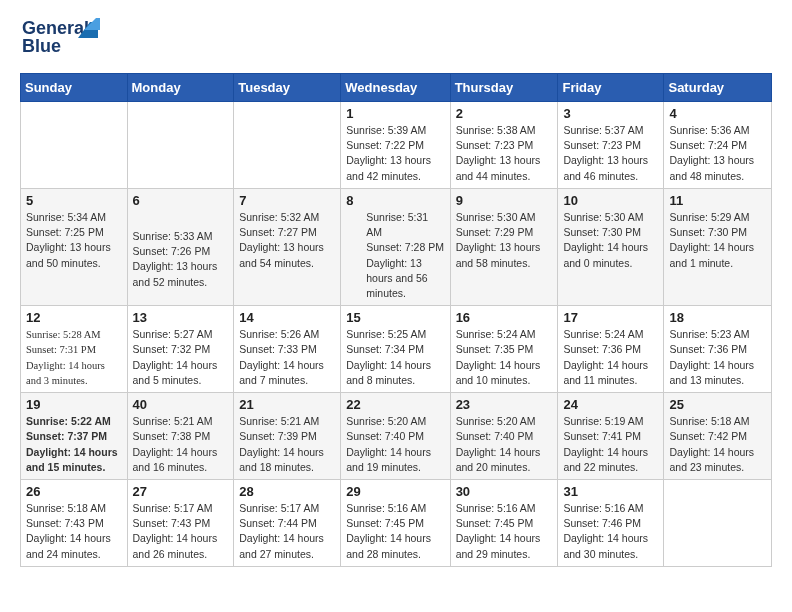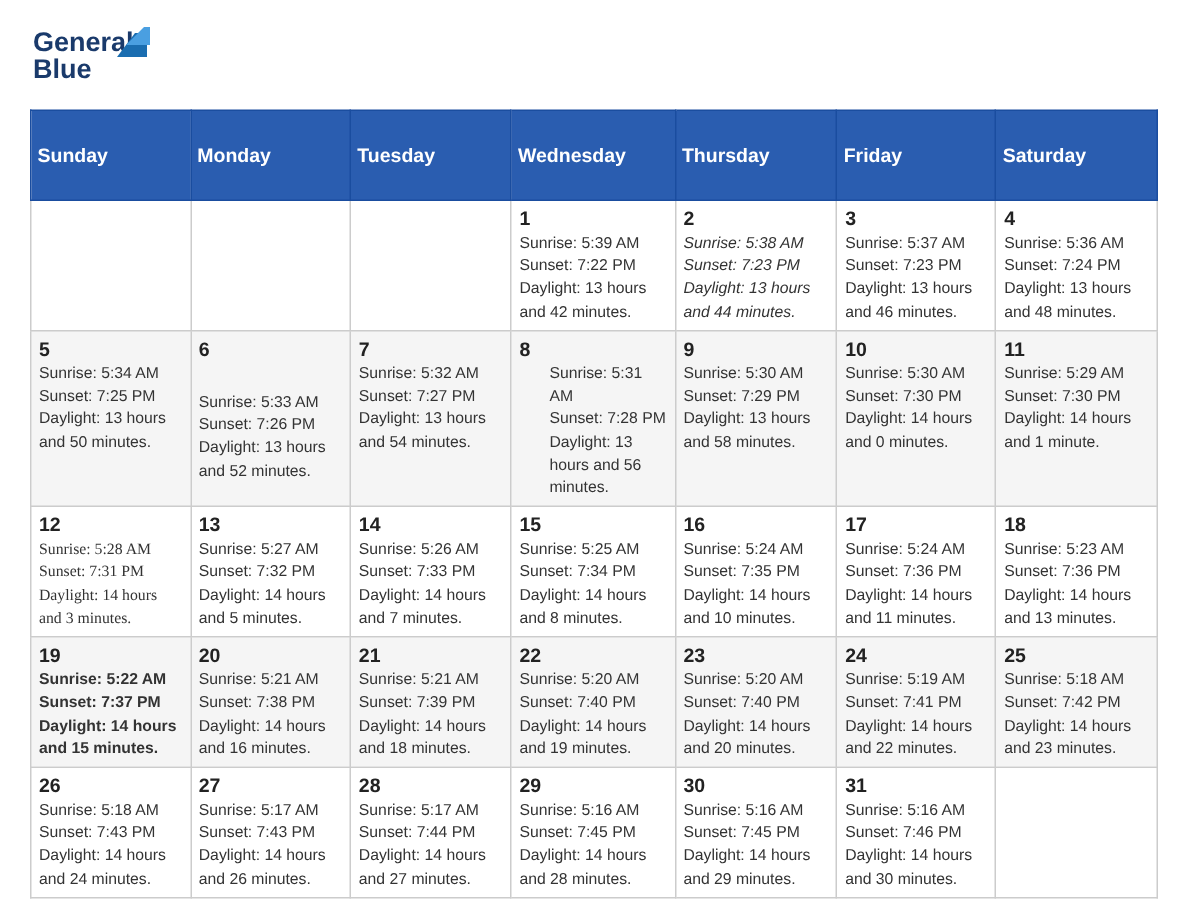--- a/index.html
+++ b/index.html
@@ -43,21 +43,21 @@
       color: #333;
     }
     .calendar {
       width: 100%;
       border-collapse: collapse;
       font-size: 11px;
     }
     .calendar thead tr th {
       background: #2a5db0;
       color: #fff;
-      padding: 22px 4px;
+      padding: 6px 4px;
       text-align: left;
       font-size: 13px;
       font-weight: bold;
       border: 1px solid #1a4d9f;
     }
     .calendar tbody tr td {
       border: 1px solid #ccc;
       vertical-align: top;
       padding: 4px 5px;
       width: 113px;
@@ -120,21 +120,21 @@
           <td class="empty-cell"></td>
           <td class="empty-cell"></td>
           <td>
             <span class="day-num">1</span>
             <div class="day-info" style="white-space: pre-line;">Sunrise: 5:39 AM
 Sunset: 7:22 PM
 Daylight: 13 hours and 42 minutes.</div>
           </td>
           <td>
             <span class="day-num">2</span>
-            <div class="day-info" style="white-space: pre-line; font-style: italic;">Sunrise: 5:38 AM
+            <div class="day-info" style="white-space: pre-line;">Sunrise: 5:38 AM
 Sunset: 7:23 PM
 Daylight: 13 hours and 44 minutes.</div>
           </td>
           <td>
             <span class="day-num">3</span>
             <div class="day-info" style="white-space: pre-line;">Sunrise: 5:37 AM
 Sunset: 7:23 PM
 Daylight: 13 hours and 46 minutes.</div>
           </td>
           <td>
@@ -233,21 +233,21 @@
           </td>
         </tr>
         <tr>
           <td>
             <span class="day-num">19</span>
             <div class="day-info" style="white-space: pre-line; font-weight: bold;">Sunrise: 5:22 AM
 Sunset: 7:37 PM
 Daylight: 14 hours and 15 minutes.</div>
           </td>
           <td>
-            <span class="day-num">20</span>
+            <span class="day-num">40</span>
             <div class="day-info" style="white-space: pre-line;">Sunrise: 5:21 AM
 Sunset: 7:38 PM
 Daylight: 14 hours and 16 minutes.</div>
           </td>
           <td>
             <span class="day-num">21</span>
             <div class="day-info" style="white-space: pre-line;">Sunrise: 5:21 AM
 Sunset: 7:39 PM
 Daylight: 14 hours and 18 minutes.</div>
           </td>

